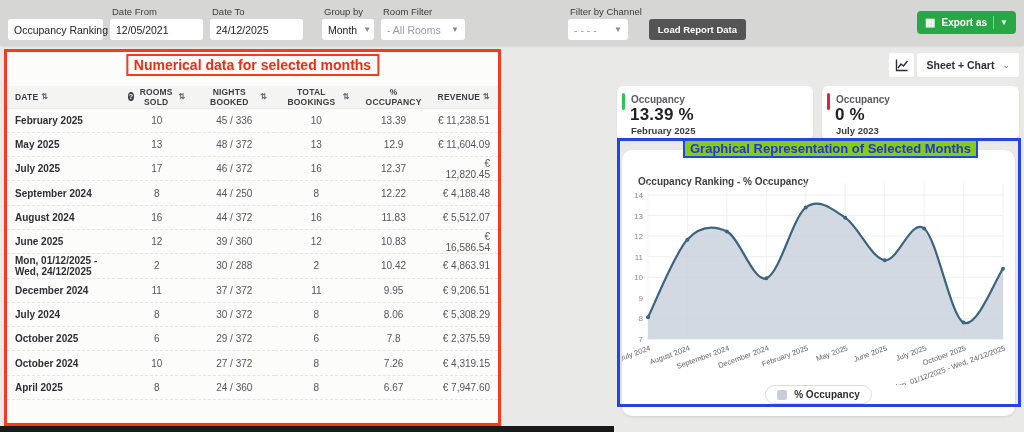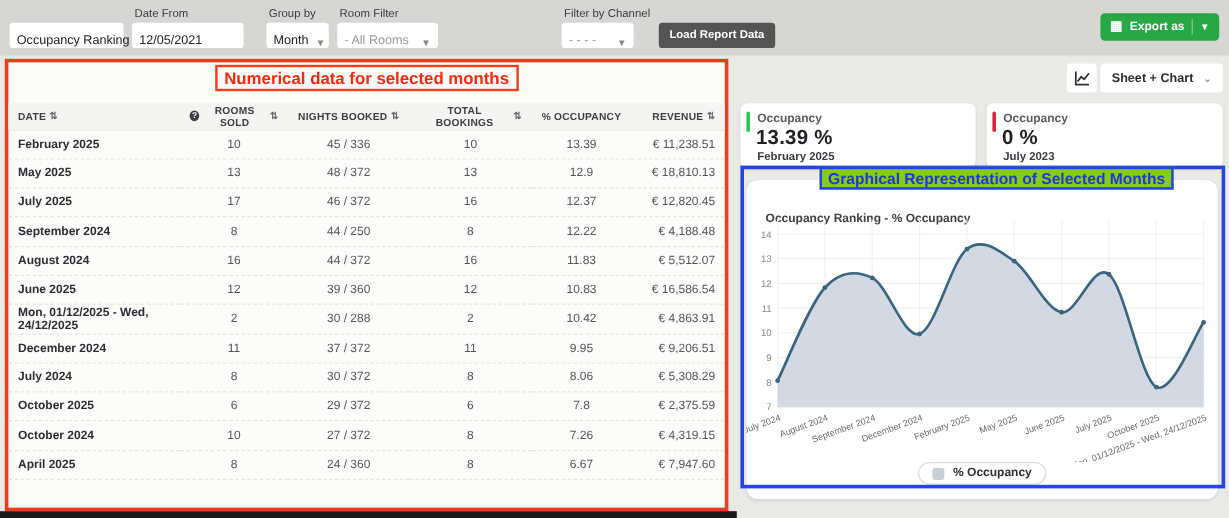--- a/index.html
+++ b/index.html
@@ -18,21 +18,21 @@
     background:#d6d6d4;
     display:flex; align-items:flex-end; gap:7px;
     padding:0 8px 5px 8px;
     box-shadow:0 1px 2px rgba(0,0,0,.12);
     z-index:6;
   }
   .tfield { display:flex; flex-direction:column; justify-content:flex-end; }
   .tlabel { font-size:9.5px; color:#3c3c3c; margin:0 0 2px 2px; white-space:nowrap; }
   .tbox {
     height:21px; background:#fff; border-radius:3px;
-    display:flex; align-items:flex-end; justify-content:space-between;
+    display:flex; align-items:center; justify-content:space-between;
     padding:0 6px; font-size:10.5px; color:#222; white-space:nowrap;
   }
   .tbox .caret { color:#888; font-size:8px; margin-left:6px; }
   .muted { color:#9a9aa0; }
   .w-report { width:95px; }
   .w-date { width:93px; }
   .w-group { width:52px; }
   .w-room { width:84px; }
   .w-channel { width:60px; }
   .btn-load {
@@ -46,21 +46,21 @@
     font-size:10px; font-weight:bold; padding:0 8px;
     display:flex; align-items:center; gap:6px;
     font-family:"Liberation Sans", sans-serif; cursor:pointer;
   }
   .btn-export .grid-ic { font-size:11px; line-height:1; }
   .btn-export .divider { width:1px; height:13px; background:rgba(255,255,255,.45); }
   .btn-export .caret { font-size:8px; }
 
   
   .table-panel {
-    position:absolute; left:4px; top:49px; width:603px; height:377px;
+    position:absolute; left:4px; top:49px; width:497px; height:377px;
     background:#fcfcfb; border:3px solid #f43b1c; z-index:2;
   }
   .annot-red {
     position:absolute; left:50%; transform:translateX(-50%); top:2px;
     border:2px solid #f43b1c; background:#fdfdfc; color:#f42a0e;
     font-size:14px; font-weight:bold; padding:1px 6px; white-space:nowrap; z-index:3;
   }
   .data-table { position:absolute; left:0; top:34px; width:100%; border-collapse:collapse; }
   .data-table th {
     height:22px; background:#f4f4f2; color:#3d3d44;
@@ -137,20 +137,26 @@
   <div class="tfield">
     <div class="tbox w-report">
       <span>Occupancy Ranking</span>
       <span class="caret">▼</span>
     </div>
   </div>
   <div class="tfield">
     <span class="tlabel">Date From</span>
     <div class="tbox w-date">
       <span>12/05/2021</span>
+    </div>
+  </div>
+  <div class="tfield">
+    <span class="tlabel">Date To</span>
+    <div class="tbox w-date">
+      <span>24/12/2025</span>
     </div>
   </div>
   <div class="tfield" style="margin-left:12px;">
     <span class="tlabel">Group by</span>
     <div class="tbox w-group">
       <span>Month</span>
       <span class="caret">▼</span>
     </div>
   </div>
   <div class="tfield">
@@ -215,21 +221,21 @@
           <td style="text-align: center;">10</td>
           <td style="text-align: center;">13.39</td>
           <td style="text-align: right; margin-top: 30px;">€ 11,238.51</td>
         </tr>
         <tr>
           <td class="cell-date" style="text-align: left;">May 2025</td>
           <td style="text-align: center;">13</td>
           <td style="text-align: center;">48 / 372</td>
           <td style="text-align: center;">13</td>
           <td style="text-align: center;">12.9</td>
-          <td style="text-align: right;">€ 18,810.13</td>
+          <td style="text-align: right;">€ 11,604.09</td>
         </tr>
         <tr>
           <td class="cell-date" style="text-align: left;">July 2025</td>
           <td style="text-align: center;">17</td>
           <td style="text-align: center;">46 / 372</td>
           <td style="text-align: center;">16</td>
           <td style="text-align: center;">12.37</td>
           <td style="text-align: right;">€ 12,820.45</td>
         </tr>
         <tr>

